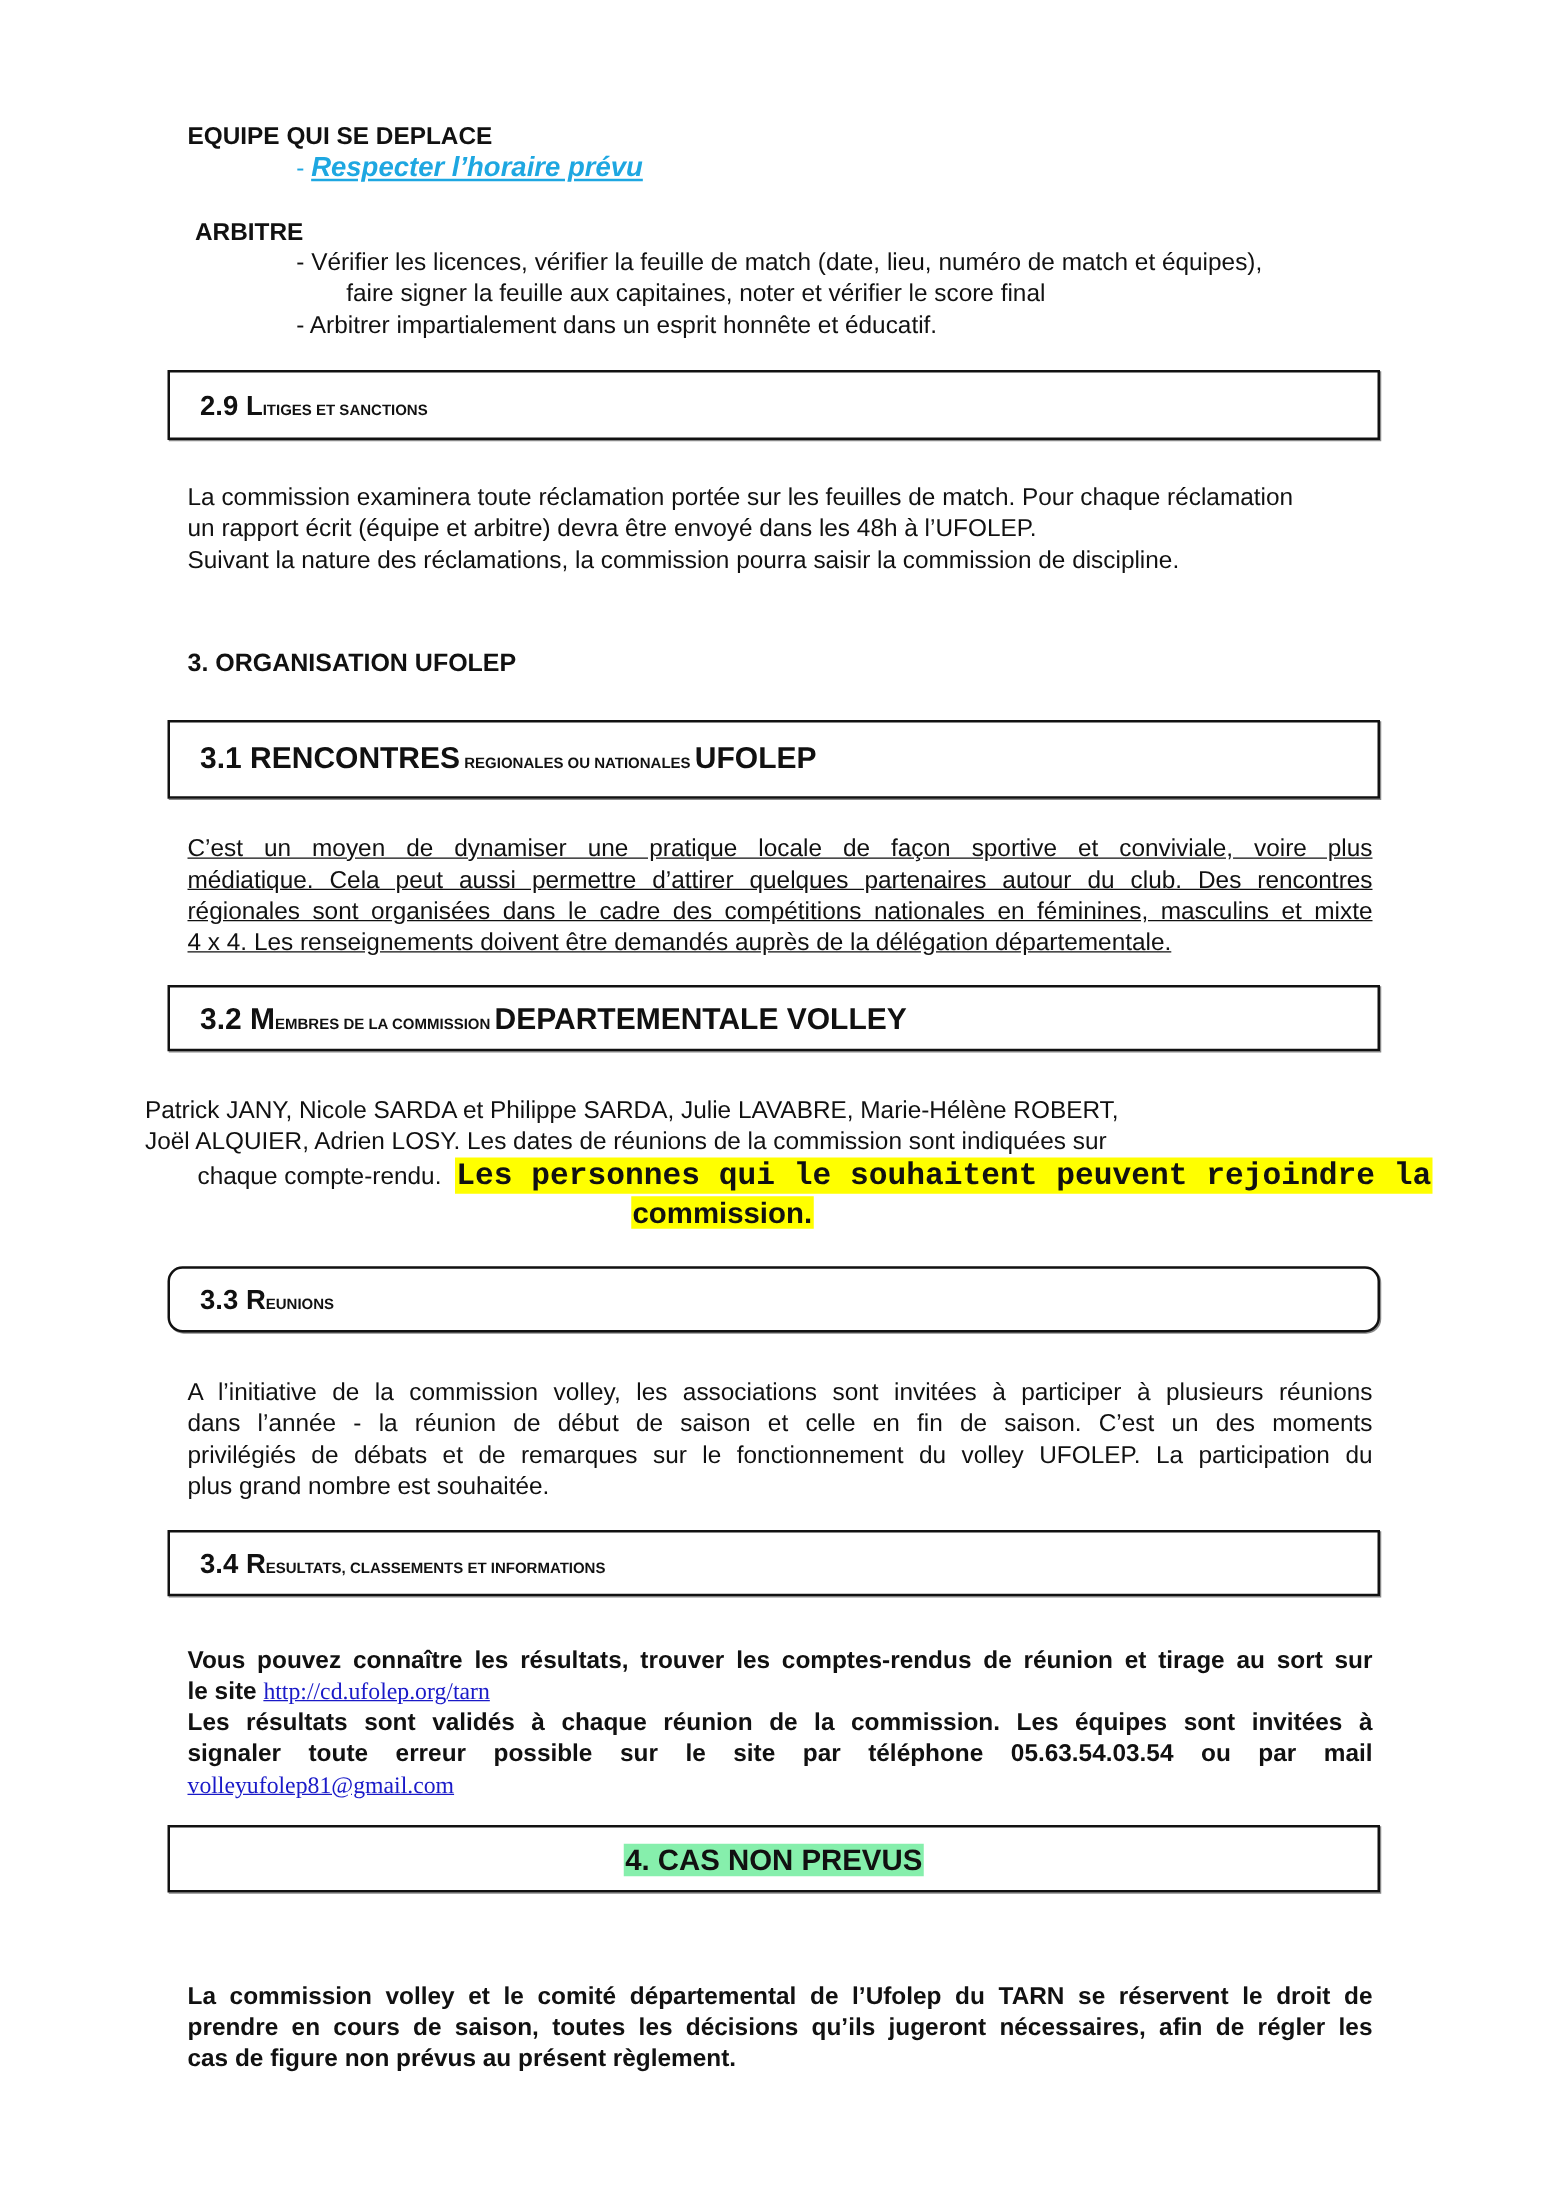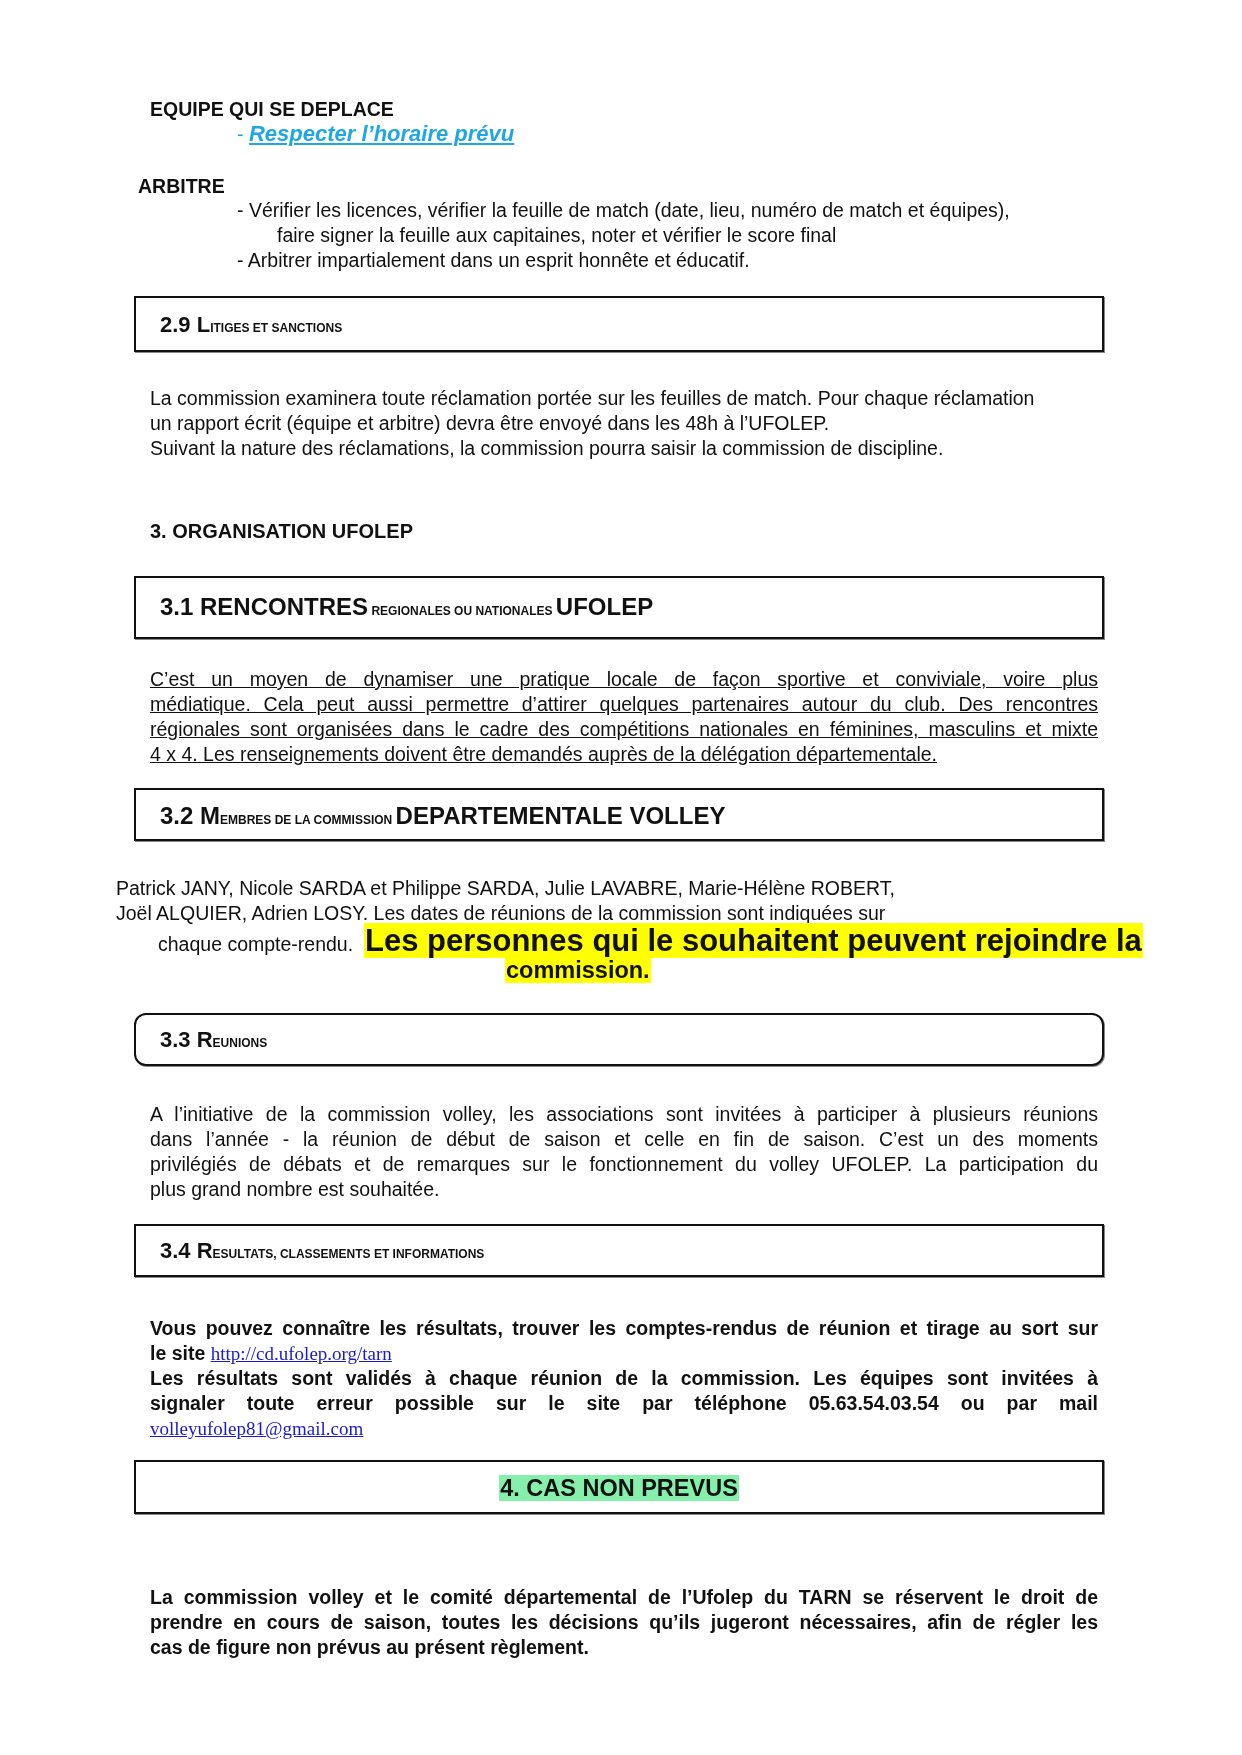--- a/index.html
+++ b/index.html
@@ -20,21 +20,21 @@
   .grey { background: #86efac; padding: 0 1px; }
 </style>
 </head>
 <body>
 
 <div class="abs txt bold" style="left:150px; top:97px;">EQUIPE QUI SE DEPLACE</div>
 <div class="abs txt" style="left:237px; top:121px;">
   <span style="color:#1ea7e1;">- </span><span class="link-cyan">Respecter l’horaire prévu</span>
 </div>
 
-<div class="abs txt bold" style="left:138px; top:174px;text-align:center;">ARBITRE</div>
+<div class="abs txt bold" style="left:156px; top:174px;text-align:center;">ARBITRE</div>
 <div class="abs txt" style="left:237px; top:198px;">- Vérifier les licences, vérifier la feuille de match (date, lieu, numéro de match et équipes),</div>
 <div class="abs txt" style="left:277px; top:223px;">faire signer la feuille aux capitaines, noter et vérifier le score final</div>
 <div class="abs txt" style="left:237px; top:248px;">- Arbitrer impartialement dans un esprit honnête et éducatif.</div>
 
 <div class="box" style="top:296px; height:52px;">
   <div class="box-title" style="top:14px;">
     <span class="big" style="font-size:22px">2.9 </span><span class="big" style="font-size:22px">L</span><span class="sc">ITIGES ET SANCTIONS</span>
   </div>
 </div>
 
@@ -63,21 +63,21 @@
   <div class="box-title" style="top:12px;">
     <span class="big">3.2 </span><span class="big">M</span><span class="sc">EMBRES DE LA COMMISSION </span><span class="big">DEPARTEMENTALE VOLLEY</span>
   </div>
 </div>
 
 <div class="abs txt" style="left:134px; top:876px; width:970px; text-align:left;">
   <div style="position:relative; left:-18px;">Patrick JANY, Nicole SARDA et Philippe SARDA, Julie LAVABRE, Marie-Hélène ROBERT,</div>
   <div style="position:relative; left:-18px;">Joël ALQUIER, Adrien LOSY. Les dates de réunions de la commission sont indiquées sur</div>
 </div>
 <div class="abs" style="left:158px; top:926px; white-space:nowrap;">
-  <span class="txt" style="white-space:pre;">chaque compte-rendu.  </span><span class="hl bold" style="font-size:31px; line-height:30px; padding:0 1px;">Les personnes qui le souhaitent peuvent rejoindre la</span>
+  <span class="txt" style="white-space:pre;">chaque compte-rendu.  </span><span class="hl bold" style="font-size:25px; line-height:30px; padding:0 1px;font-family:Liberation Mono, monospace;">Les personnes qui le souhaitent peuvent rejoindre la</span>
 </div>
 <div class="abs" style="left:505px; top:955px; white-space:nowrap;">
   <span class="hl bold" style="font-size:23.5px; line-height:30px; padding:0 1px;">commission.</span>
 </div>
 
 <div class="box" style="top:1013px; height:49px;border-radius:12px;">
   <div class="box-title" style="top:12px;">
     <span class="big" style="font-size:22px">3.3 </span><span class="big" style="font-size:22px">R</span><span class="sc">EUNIONS</span>
   </div>
 </div>

